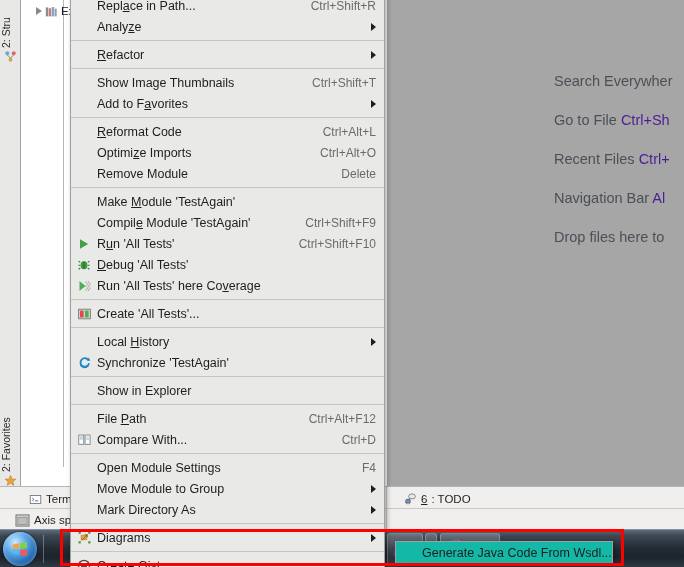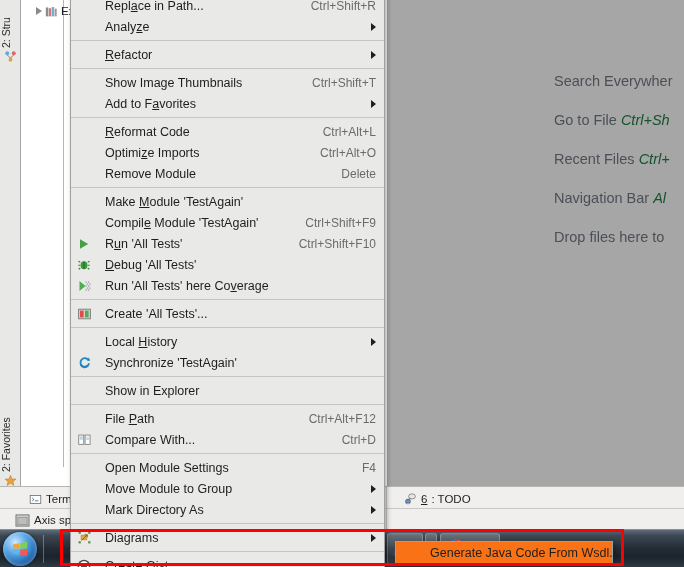--- a/index.html
+++ b/index.html
@@ -17,21 +17,21 @@
   .editor-area {
     position: absolute; left: 387px; top: 0; right: 0; bottom: 81px;
     background: #a6a6a6;
   }
   .hints {
     position: absolute; left: 167px; top: 62px; width: 240px;
     color: #4b4f56; font-size: 14.5px; line-height: 39px;
     white-space: nowrap;
   }
   .hints .row { height: 39px; }
-  .hints .key { color: #14532d; font-style: italic; }
+  .hints .key { color: #4c1d95; }
 
   
   .stripe-left {
     position: absolute; left: 0; top: 0; width: 21px; bottom: 81px;
     background: #e8e8e6; border-right: 1px solid #a3a3a3;
   }
   .vtab {
     position: absolute; left: 0; width: 21px;
     writing-mode: vertical-rl; transform: rotate(180deg);
     font-size: 10.5px; color: #2b2b2b; white-space: nowrap;
@@ -94,34 +94,34 @@
   }
   .mi {
     position: relative; display: flex; align-items: center;
     height: 21px; padding: 0 8px 0 0; color: #1e1e1e;
     font-size: 12.5px; white-space: nowrap;
   }
   .mi .gutter {
     width: 26px; flex: 0 0 26px; height: 21px;
     display: flex; align-items: center; justify-content: center;
   }
-  .mi .label { flex: 1 1 auto; margin-left: 8px; }
+  .mi .label { flex: 1 1 auto; }
   .mi .accel { color: #6b6b6b; font-size: 12px; padding-left: 12px; }
   .mi .arrow {
     width: 0; height: 0; margin-left: 10px;
     border-left: 5px solid #1e1e1e;
     border-top: 4px solid transparent; border-bottom: 4px solid transparent;
   }
   .mi u { text-decoration: underline; }
   .sep { height: 1px; background: #c6c6c4; margin: 3px 0; }
 
   
   .submenu {
     position: absolute; left: 395px; top: 541px; width: 218px;
-    background: #f97316; border: 1px solid #a0a0a0;
+    background: #14b8a6; border: 1px solid #a0a0a0;
     box-shadow: 2px 2px 5px rgba(0,0,0,0.32);
     z-index: 60;
   }
   .submenu .mi { height: 22px; }
 
   
   .redbox {
     position: absolute; border: 3px solid #ff0000; z-index: 80;
     pointer-events: none;
   }

